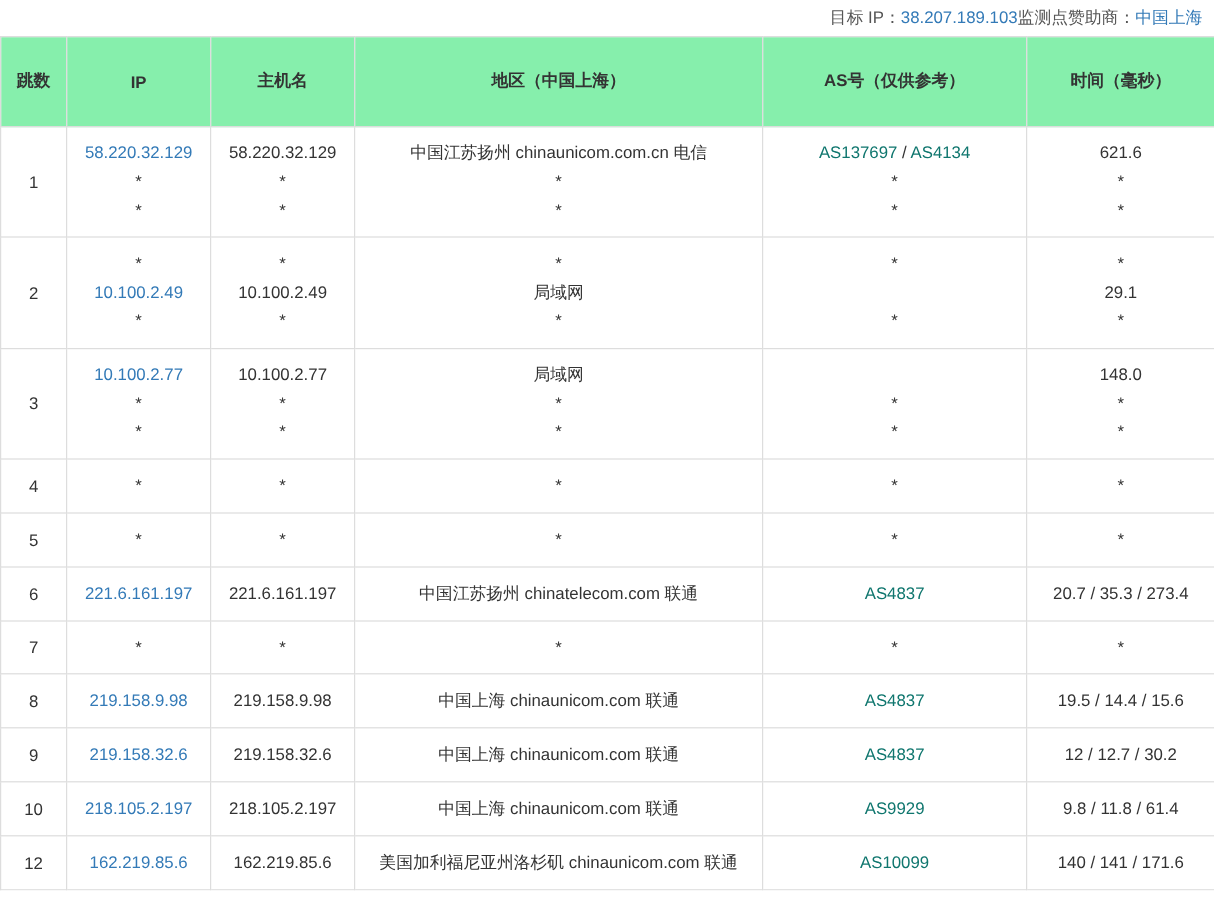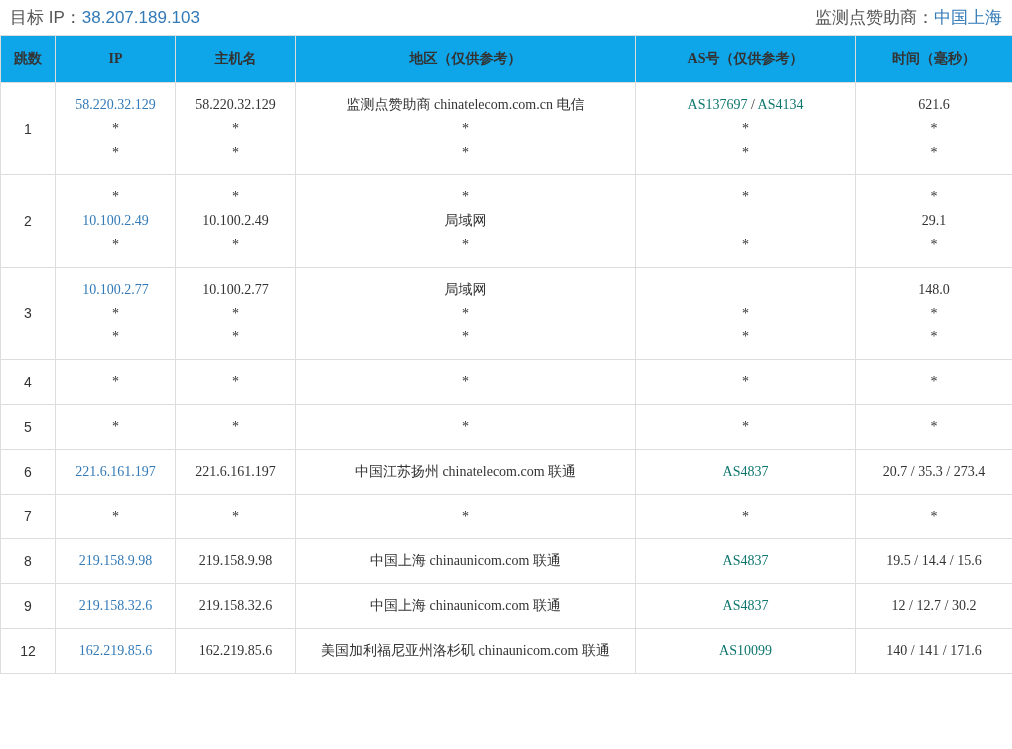--- a/index.html
+++ b/index.html
@@ -6,55 +6,54 @@
   body {
     font-family: "Microsoft YaHei", Arial, sans-serif;
     font-size: 14px;
     color: #333;
     background: #fff;
     width: 1012px;
     position: relative;
   }
   .topbar {
     display: flex;
-    justify-content: space-between;
+    justify-content: flex-end;
     align-items: center;
     padding: 6px 10px 6px 10px;
-    font-size: 17px;
+    font-size: 14px;
     color: #555;
   }
   .topbar .left span.lbl { color: #555; }
   .topbar .link { color: #337ab7; text-decoration: none; }
   table {
     width: 100%;
     border-collapse: collapse;
     table-layout: fixed;
   }
   th, td {
     border: 1px solid #ddd;
     text-align: center;
     vertical-align: middle;
     padding: 10px 6px;
     font-size: 14px;
     word-break: break-all;
   }
   th {
-    background: #0ea5e9;
+    background: #86efac;
     font-weight: 700;
     color: #333;
-    padding: 14px 6px;
-    font-family: Liberation Serif, serif;
+    padding: 28px 6px;
   }
   col.c-hop { width: 55px; }
   col.c-ip { width: 120px; }
   col.c-host { width: 120px; }
   col.c-region { width: 340px; }
   col.c-as { width: 220px; }
   col.c-time { width: 157px; }
-  .cell-lines { line-height: 1.7; font-family: Liberation Serif, serif; }
+  .cell-lines { line-height: 1.7; }
   .ip-link { color: #337ab7; text-decoration: none; }
   .as-link { color: #0f766e; text-decoration: none; }
 </style>
 </head>
 <body>
 
 <div class="topbar">
   <div class="left">
     <span class="lbl">目标 IP：</span><a href="#" class="link">38.207.189.103</a>
   </div>
@@ -70,31 +69,31 @@
       <col class="c-host">
       <col class="c-region">
       <col class="c-as">
       <col class="c-time">
   </colgroup>
   <thead>
     <tr>
       <th>跳数</th>
       <th>IP</th>
       <th>主机名</th>
-      <th>地区（仅供参考）</th>
+      <th>地区（中国上海）</th>
       <th>AS号（仅供参考）</th>
       <th>时间（毫秒）</th>
     </tr>
   </thead>
   <tbody id="tbody">
       <tr>
         <td>1</td>
         <td class="cell-lines"><a href="#" class="ip-link">58.220.32.129</a><br><span>*</span><br><span>*</span></td>
         <td class="cell-lines"><span>58.220.32.129</span><br><span>*</span><br><span>*</span></td>
-        <td class="cell-lines"><span>监测点赞助商 chinatelecom.com.cn 电信</span><br><span>*</span><br><span>*</span></td>
+        <td class="cell-lines"><span>中国江苏扬州 chinaunicom.com.cn 电信</span><br><span>*</span><br><span>*</span></td>
         <td class="cell-lines"><a href="#" class="as-link">AS137697</a><span> / </span><a href="#" class="as-link">AS4134</a><br><span>*</span><br><span>*</span></td>
         <td class="cell-lines"><span>621.6</span><br><span>*</span><br><span>*</span></td>
       </tr>
       <tr>
         <td>2</td>
         <td class="cell-lines"><span>*</span><br><a href="#" class="ip-link">10.100.2.49</a><br><span>*</span></td>
         <td class="cell-lines"><span>*</span><br><span>10.100.2.49</span><br><span>*</span></td>
         <td class="cell-lines"><span>*</span><br><span>局域网</span><br><span>*</span></td>
         <td class="cell-lines"><span>*</span><br><span></span><br><span>*</span></td>
         <td class="cell-lines"><span>*</span><br><span>29.1</span><br><span>*</span></td>
@@ -149,20 +148,28 @@
       </tr>
       <tr>
         <td>9</td>
         <td class="cell-lines"><a href="#" class="ip-link">219.158.32.6</a></td>
         <td class="cell-lines"><span>219.158.32.6</span></td>
         <td class="cell-lines"><span>中国上海 chinaunicom.com 联通</span></td>
         <td class="cell-lines"><a href="#" class="as-link">AS4837</a></td>
         <td class="cell-lines"><span>12 / 12.7 / 30.2</span></td>
       </tr>
       <tr>
+        <td>10</td>
+        <td class="cell-lines"><a href="#" class="ip-link">218.105.2.197</a></td>
+        <td class="cell-lines"><span>218.105.2.197</span></td>
+        <td class="cell-lines"><span>中国上海 chinaunicom.com 联通</span></td>
+        <td class="cell-lines"><a href="#" class="as-link">AS9929</a></td>
+        <td class="cell-lines"><span>9.8 / 11.8 / 61.4</span></td>
+      </tr>
+      <tr>
         <td>12</td>
         <td class="cell-lines"><a href="#" class="ip-link">162.219.85.6</a></td>
         <td class="cell-lines"><span>162.219.85.6</span></td>
         <td class="cell-lines"><span>美国加利福尼亚州洛杉矶 chinaunicom.com 联通</span></td>
         <td class="cell-lines"><a href="#" class="as-link">AS10099</a></td>
         <td class="cell-lines"><span>140 / 141 / 171.6</span></td>
       </tr>
     </tbody>
 </table>
 

